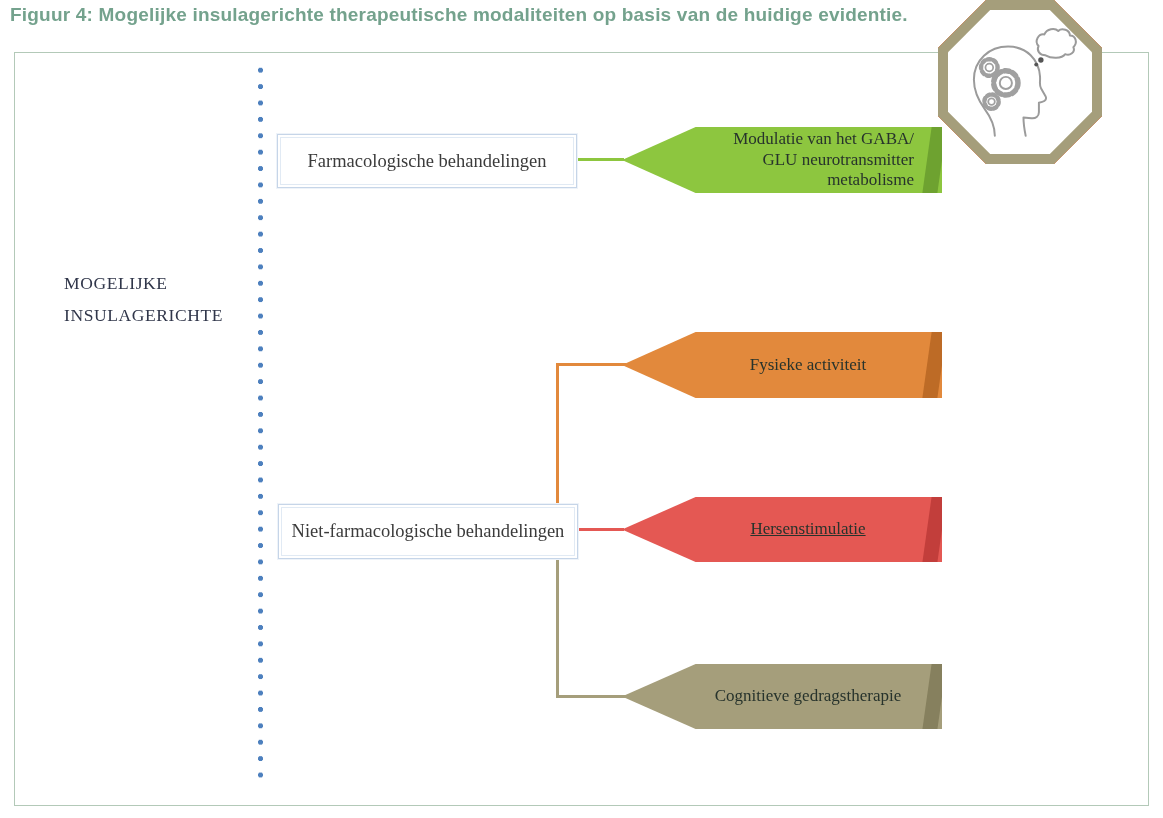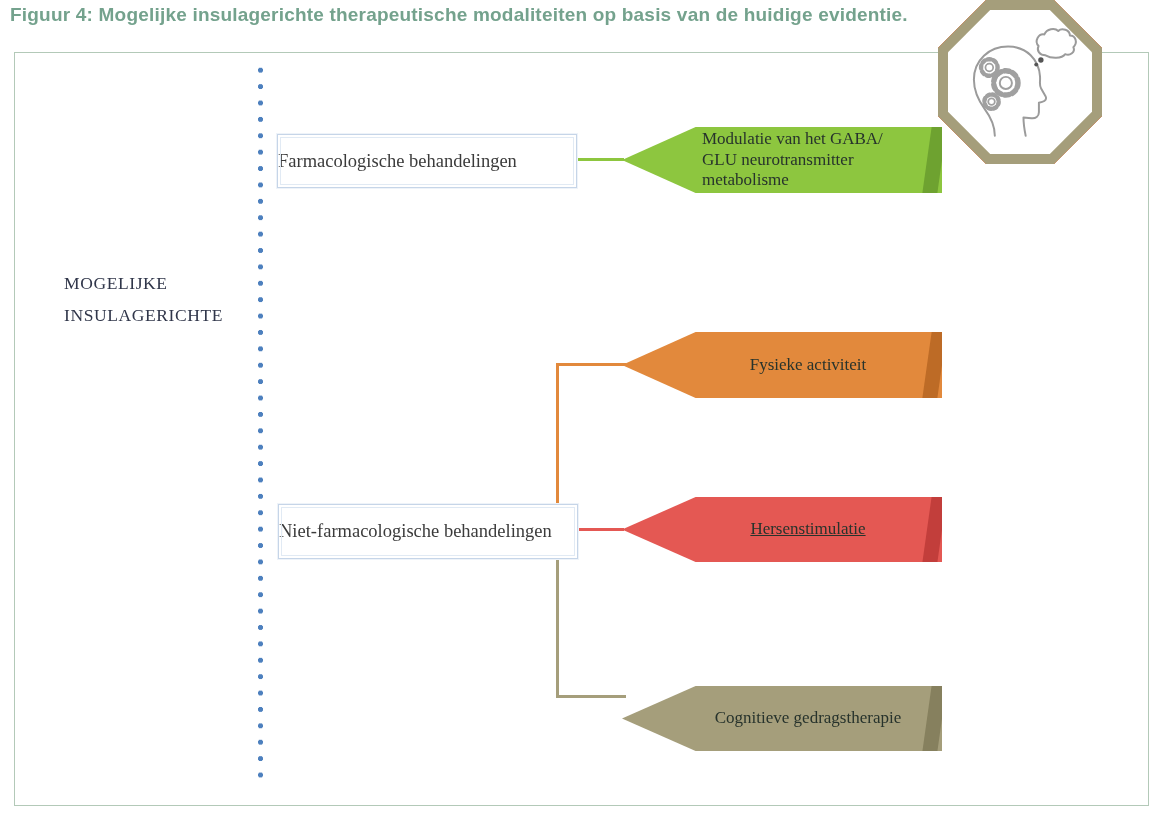--- a/index.html
+++ b/index.html
@@ -22,51 +22,51 @@
     color:#30364a;
   }
   .dots {
     position:absolute; left:257px; top:62px; width:7px; height:724px;
     background-image:radial-gradient(circle, var(--dot) 2.2px, rgba(0,0,0,0) 2.9px);
     background-size:7px 16.4px; background-repeat:repeat-y; background-position:center top;
   }
   .node-box {
     position:absolute; background:#fff; box-sizing:border-box;
     border:1px solid; outline:1px solid #e1eaf4; outline-offset:-4px;
-    display:flex; align-items:center; justify-content:flex-start;
+    display:flex; align-items:center; justify-content:center;
     font-size:18.5px; color:#3b3b3b; text-align:center;
     box-shadow:0 0 0 1px #eef3f9;
     z-index:3;
   }
   #box-pharma    { left:277px; top:134px; width:300px; height:54px; }
   #box-nonpharma { left:278px; top:504px; width:300px; height:55px; }
   .conn { position:absolute; background:var(--c); }
   #conn-pharma   { left:577px; top:158px; width:47px; height:3px; }
   #conn-orange-v { left:556px; top:363px; width:3px;  height:142px; }
   #conn-orange-h { left:556px; top:363px; width:70px; height:3px; }
   #conn-red      { left:578px; top:528px; width:46px; height:3px; }
   #conn-olive-v  { left:556px; top:559px; width:3px;  height:139px; }
   #conn-olive-h  { left:556px; top:695px; width:70px; height:3px; }
   .ribbon {
     position:absolute; left:622px; width:320px; height:66px;
     background:var(--c);
     clip-path:polygon(0 50%, 23% 0, 100% 0, 100% 100%, 23% 100%);
     display:flex; align-items:center; justify-content:center;
     box-sizing:border-box; padding-left:80px; padding-right:28px;
-    font-size:17px; line-height:1.22; color:#27332c; text-align:left;
+    font-size:17px; line-height:1.22; color:#27332c; text-align:right;
     z-index:1;
   }
   .ribbon::after {
     content:""; position:absolute; right:0; top:0; bottom:0; width:15px;
     background:var(--cd); transform:skewX(-8deg);
   }
   #ribbon-0 { top:127px; }
   #ribbon-1 { top:332px; }
   #ribbon-2 { top:497px; height:65px;text-decoration:underline; }
-  #ribbon-3 { top:664px; height:65px;margin-top:22px; }
+  #ribbon-3 { top:664px; height:65px; }
   .oct {
     position:absolute; left:938px; width:164px; height:164px;
     clip-path:polygon(29.3% 0, 70.7% 0, 100% 29.3%, 100% 70.7%, 70.7% 100%, 29.3% 100%, 0 70.7%, 0 29.3%);
     background:var(--c); z-index:2;
   }
   .oct-in {
     position:absolute; inset:10px;
     clip-path:polygon(29.3% 0, 70.7% 0, 100% 29.3%, 100% 70.7%, 70.7% 100%, 29.3% 100%, 0 70.7%, 0 29.3%);
     background:#fff; display:flex; align-items:center; justify-content:center;
   }

